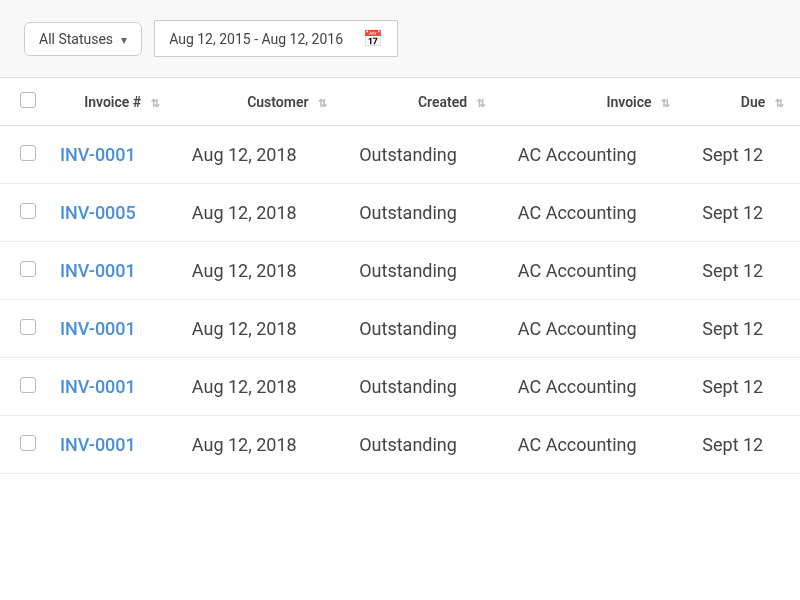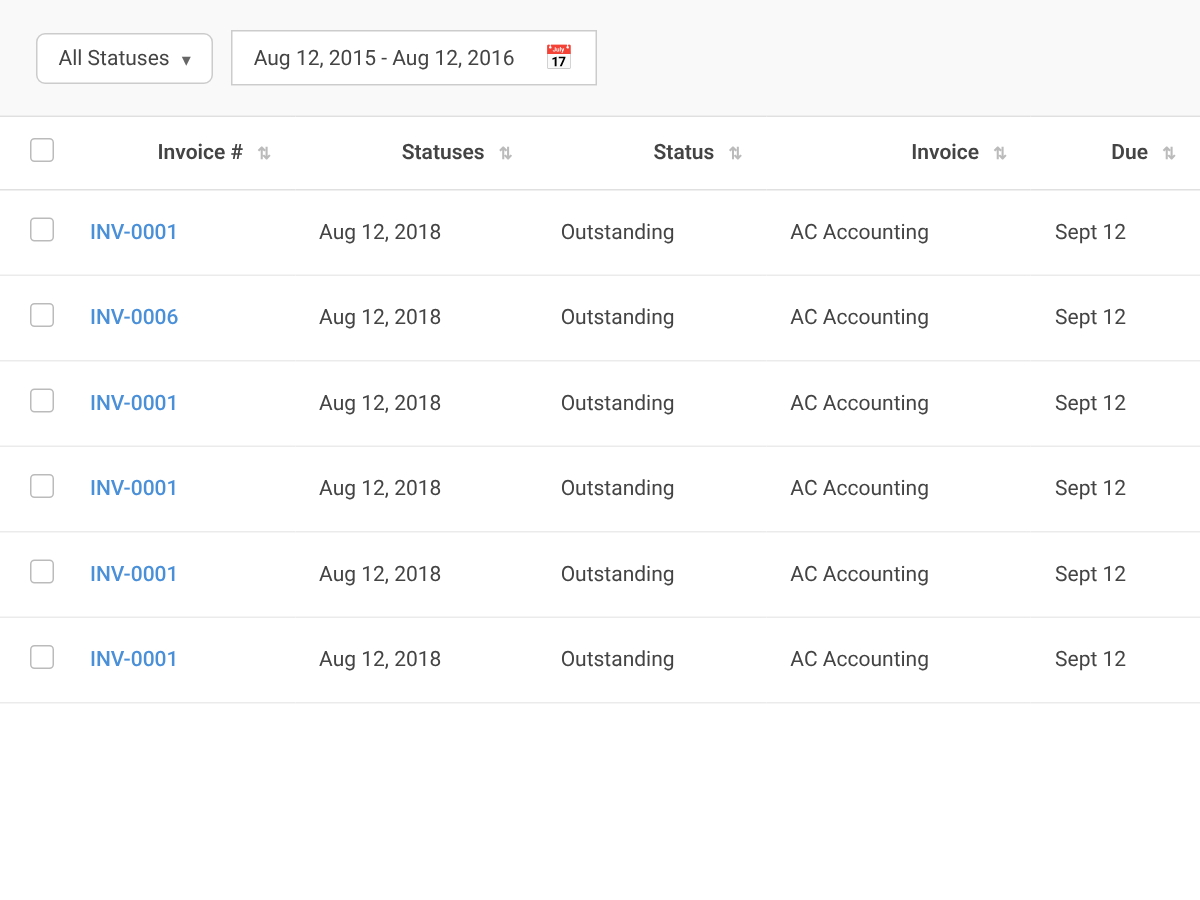--- a/index.html
+++ b/index.html
@@ -93,21 +93,21 @@
       font-size: 11px;
     }
 
     tbody tr {
       border-bottom: 1px solid #ebebeb;
       background: #fff;
     }
 
     tbody td {
       padding: 18px 16px;
-      font-size: 14px;
+      font-size: 18px;
       color: #444;
       white-space: nowrap;
     }
 
     .checkbox-cell {
       width: 40px;
       padding-left: 20px !important;
       padding-right: 8px !important;
     }
 
@@ -153,25 +153,25 @@
     <thead>
       <tr>
         <th class="th-checkbox">
           <span class="checkbox"></span>
         </th>
         <th>
           <span>Invoice #</span>
           <span class="sort-icon">⇅</span>
         </th>
         <th>
-          <span>Statuses</span>
-          <span class="sort-icon">⇅</span>
-        </th>
-        <th>
-          <span>Status</span>
+          <span>Customer</span>
+          <span class="sort-icon">⇅</span>
+        </th>
+        <th>
+          <span>Created</span>
           <span class="sort-icon">⇅</span>
         </th>
         <th>
           <span>Invoice</span>
           <span class="sort-icon">⇅</span>
         </th>
         <th>
           <span>Due</span>
           <span class="sort-icon">⇅</span>
         </th>
@@ -188,21 +188,21 @@
       <td>Aug 12, 2018</td>
       <td>Outstanding</td>
       <td>AC Accounting</td>
       <td>Sept 12</td>
     </tr>
         <tr>
       <td class="checkbox-cell">
         <span class="checkbox"></span>
       </td>
       <td>
-        <a class="invoice-link" href="#">INV-0006</a>
+        <a class="invoice-link" href="#">INV-0005</a>
       </td>
       <td>Aug 12, 2018</td>
       <td>Outstanding</td>
       <td>AC Accounting</td>
       <td>Sept 12</td>
     </tr>
         <tr>
       <td class="checkbox-cell">
         <span class="checkbox"></span>
       </td>

